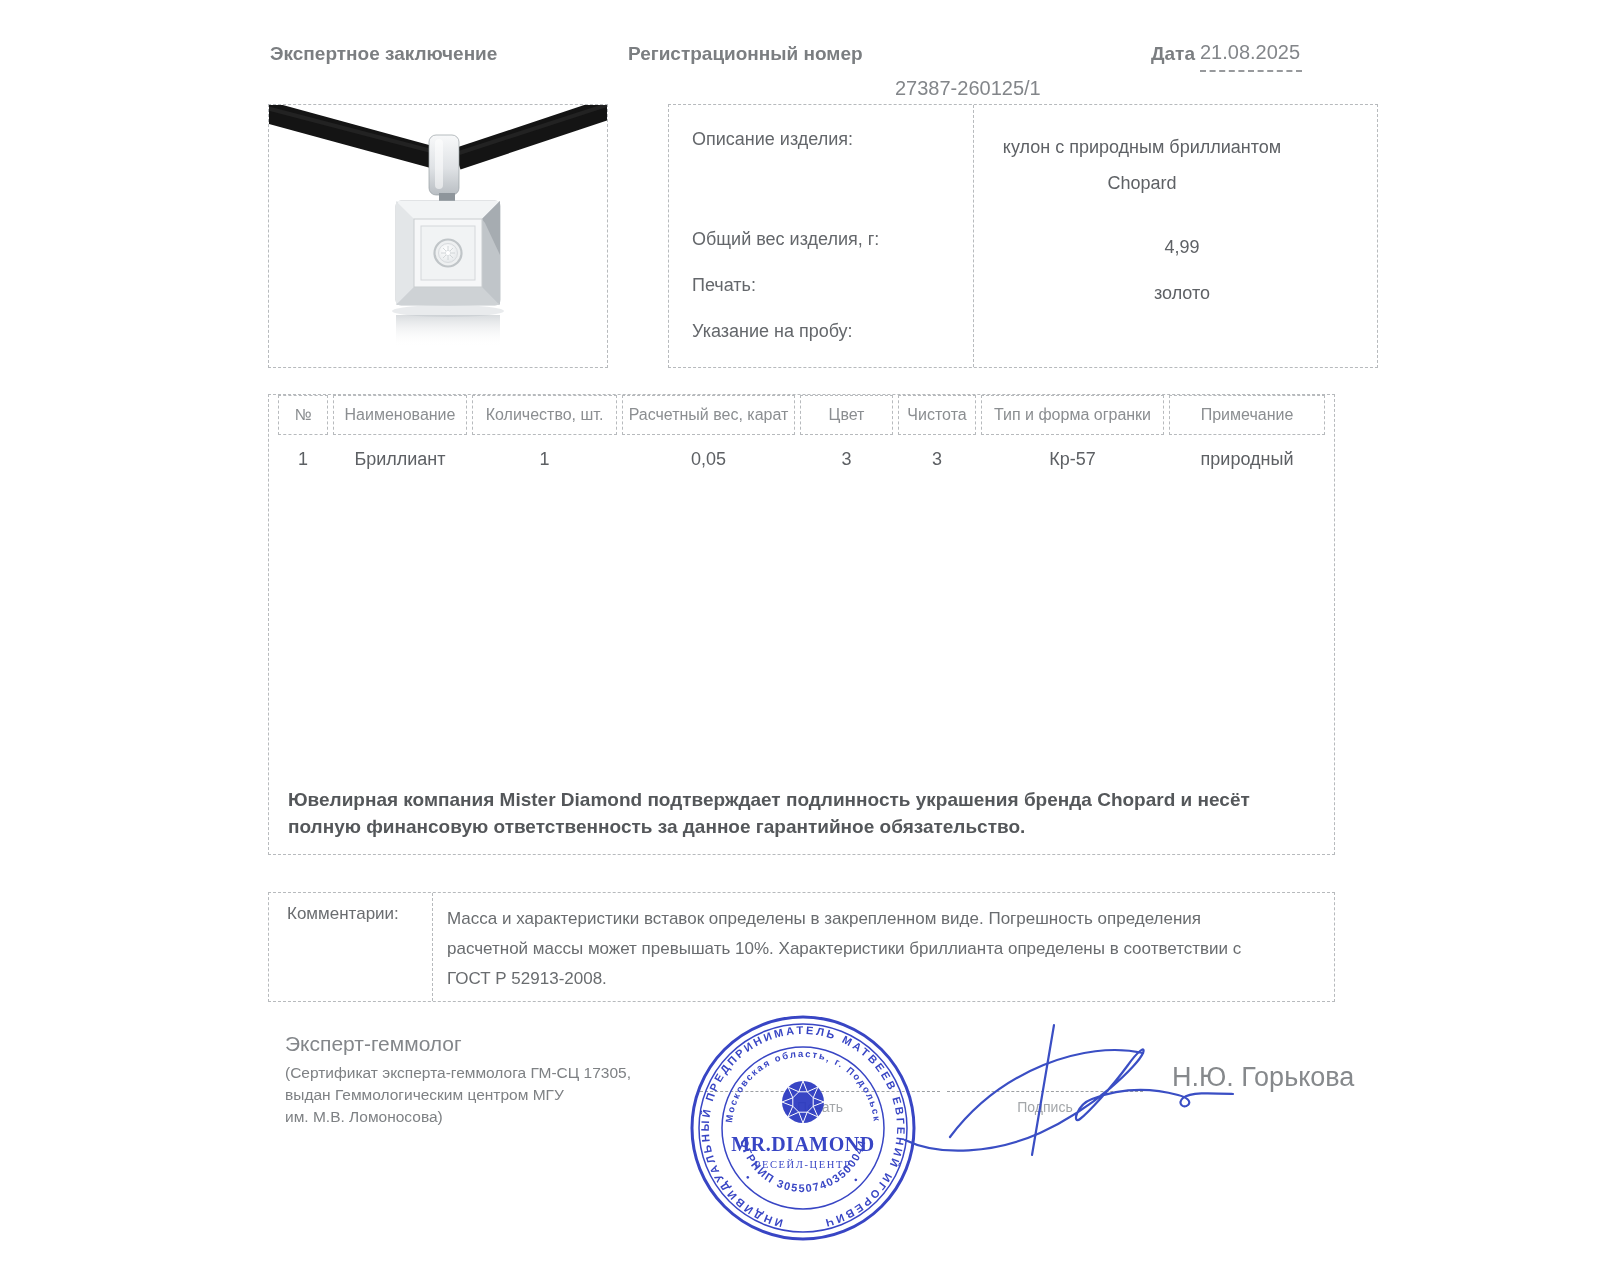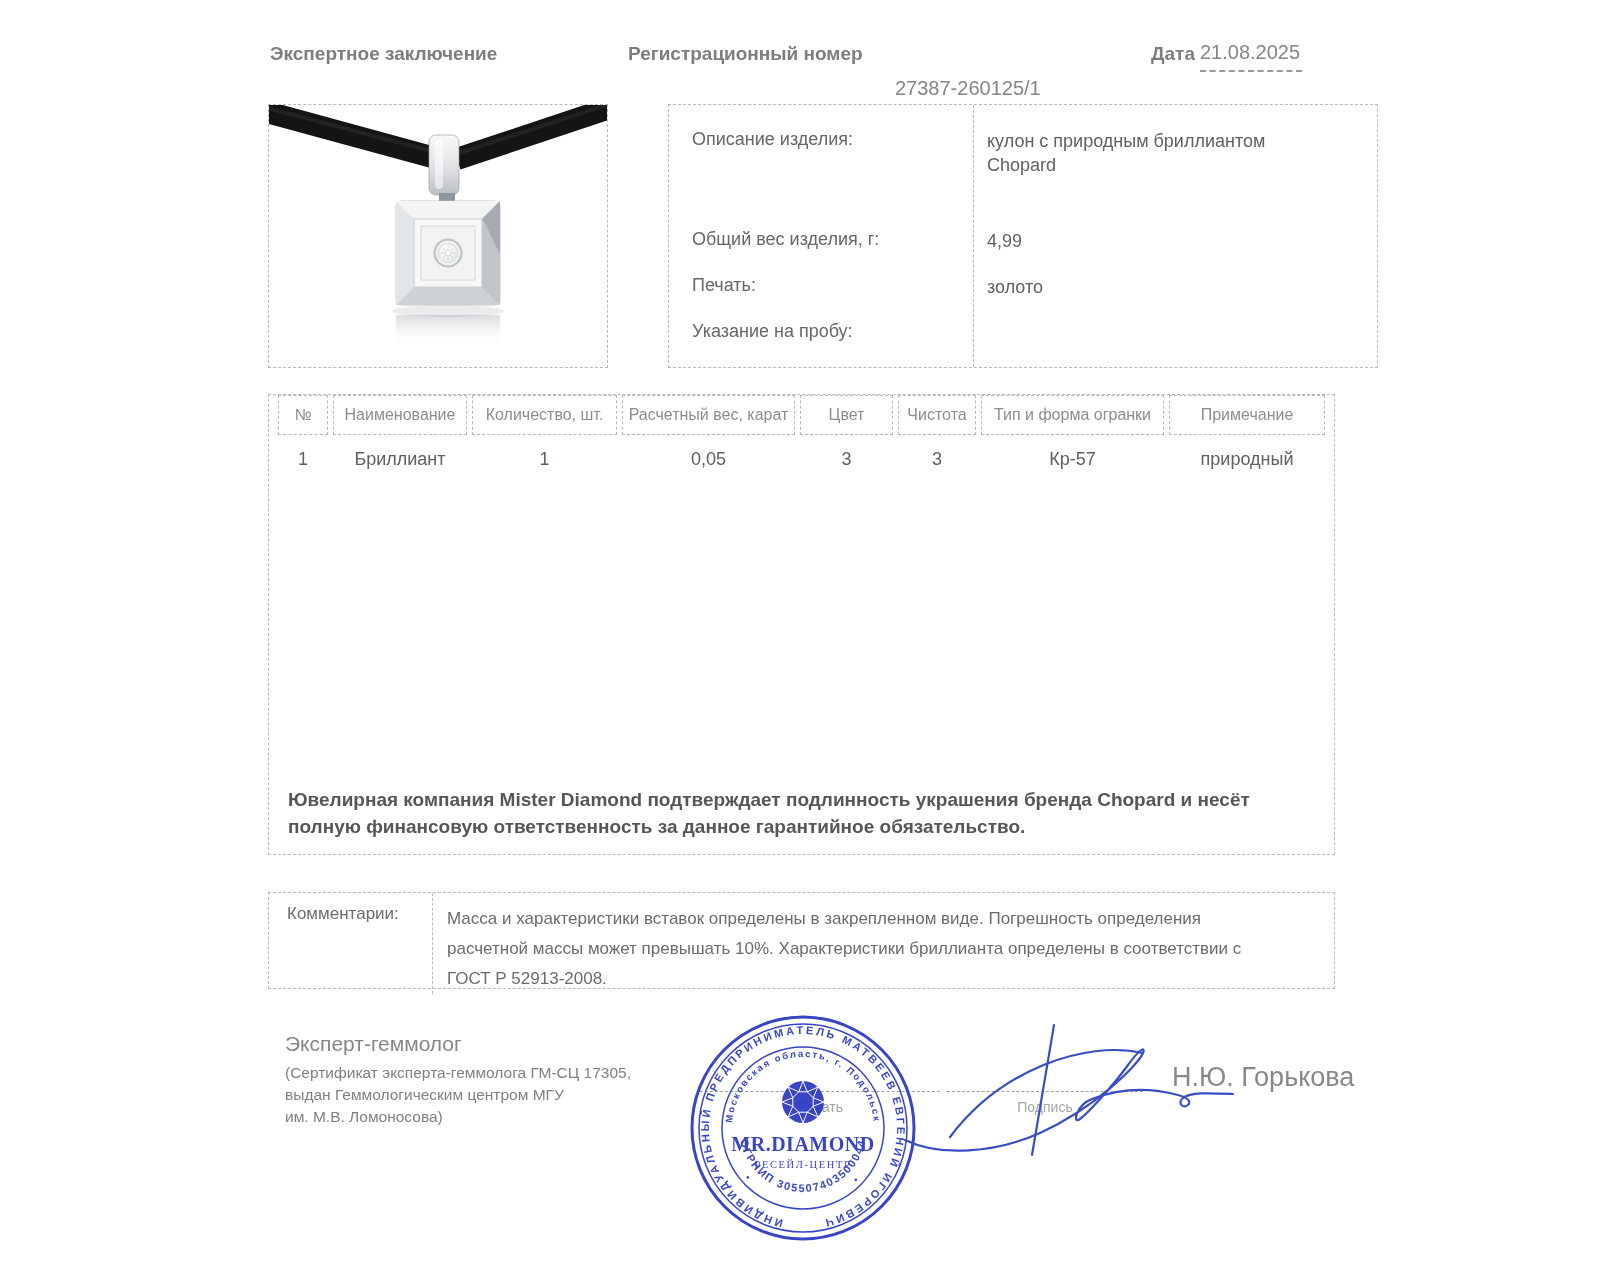--- a/index.html
+++ b/index.html
@@ -12,38 +12,38 @@
   
   .panel{border:1px dashed #b7babd;box-sizing:border-box;background:#fff;}
   
   .photo-box{left:268px;top:104px;width:340px;height:264px;overflow:hidden;}
   
   .desc-box{left:625px;top:104px;width:710px;height:264px;margin-left:43px;}
   .desc-grid{position:relative;width:100%;height:100%;display:grid;
              grid-template-columns:304px 1fr;grid-auto-rows:min-content;padding-top:24px;box-sizing:border-box;}
   .desc-divider{position:absolute;left:304px;top:0;bottom:0;border-left:1px dashed #b7babd;}
   .desc-label{padding-left:23px;font-size:18px;color:#64676b;}
-  .desc-value{padding-left:14px;font-size:18px;color:#5e6165;line-height:24px;}
+  .desc-value{padding-left:14px;font-size:18px;color:#5e6165;line-height:36px;text-align:center;}
   .r1{height:100px;} .r2{height:46px;} .r3{height:46px;} .r4{height:46px;}
   .desc-value.wrap{max-width:310px;}
   
   .table-box{left:268px;top:394px;width:1067px;height:461px;display:flex;flex-direction:column;}
   .tbl-title{padding:15px 0 0 19px;font-size:19px;color:#8e9194;height:36px;box-sizing:content-box;}
   .tbl-head,.tbl-row{display:flex;gap:5px;padding:0 9px;}
   .th{border:1px dashed #b7babd;box-sizing:border-box;height:40px;display:flex;align-items:center;
       justify-content:center;font-size:16px;color:#8b8e91;text-align:center;}
   .td{box-sizing:border-box;padding-top:14px;font-size:18px;color:#5d6064;text-align:center;}
   .c0{width:50px;flex:0 0 auto;} .c1{width:134px;flex:0 0 auto;} .c2{width:145px;flex:0 0 auto;}
   .c3{width:173px;flex:0 0 auto;text-align:center;} .c4{width:93px;flex:0 0 auto;} .c5{width:78px;flex:0 0 auto;}
   .c6{width:183px;flex:0 0 auto;} .c7{flex:1;}
   .tbl-spacer{flex:1;}
   .statement{margin:0 19px 13px 19px;max-width:990px;font-size:19px;font-weight:bold;
              color:#54575a;line-height:1.42;}
   
-  .comments-box{left:268px;top:892px;width:1067px;height:97px;display:grid;grid-template-columns:163px 1fr;}
+  .comments-box{left:268px;top:892px;width:1067px;height:110px;display:grid;grid-template-columns:163px 1fr;}
   .cm-label{padding:11px 0 0 18px;font-size:17px;color:#6a6d70;}
   .cm-text{border-left:1px dashed #b7babd;padding:11px 70px 0 14px;font-size:17px;
            line-height:30px;color:#696c6f;}
   
   .ex-title{left:285px;top:1032px;font-size:21px;color:#83868a;}
   .ex-cert{left:285px;top:1062px;font-size:15.5px;line-height:22px;color:#7e8184;}
   .sig-line{border-top:1px dashed #9da0a3;height:0;}
   .line-stamp{left:700px;top:1091px;width:240px;z-index:1;}
   .line-sign{left:947px;top:1091px;width:196px;z-index:1;}
   .line-label{font-size:14px;color:#a3a6a9;text-align:center;z-index:1;}

